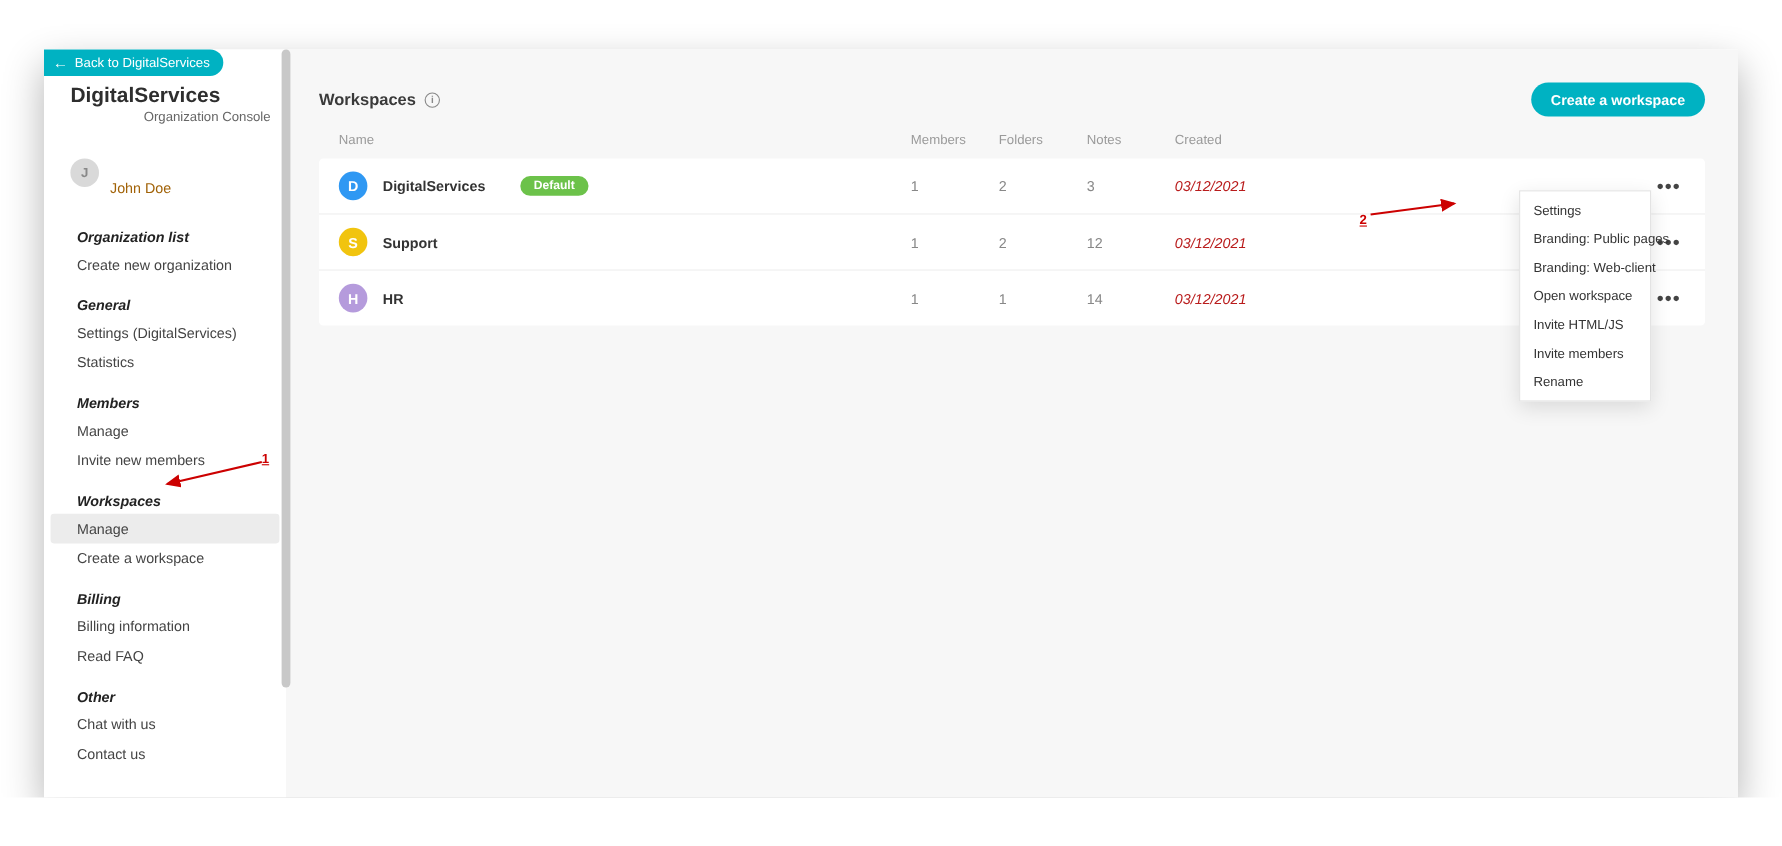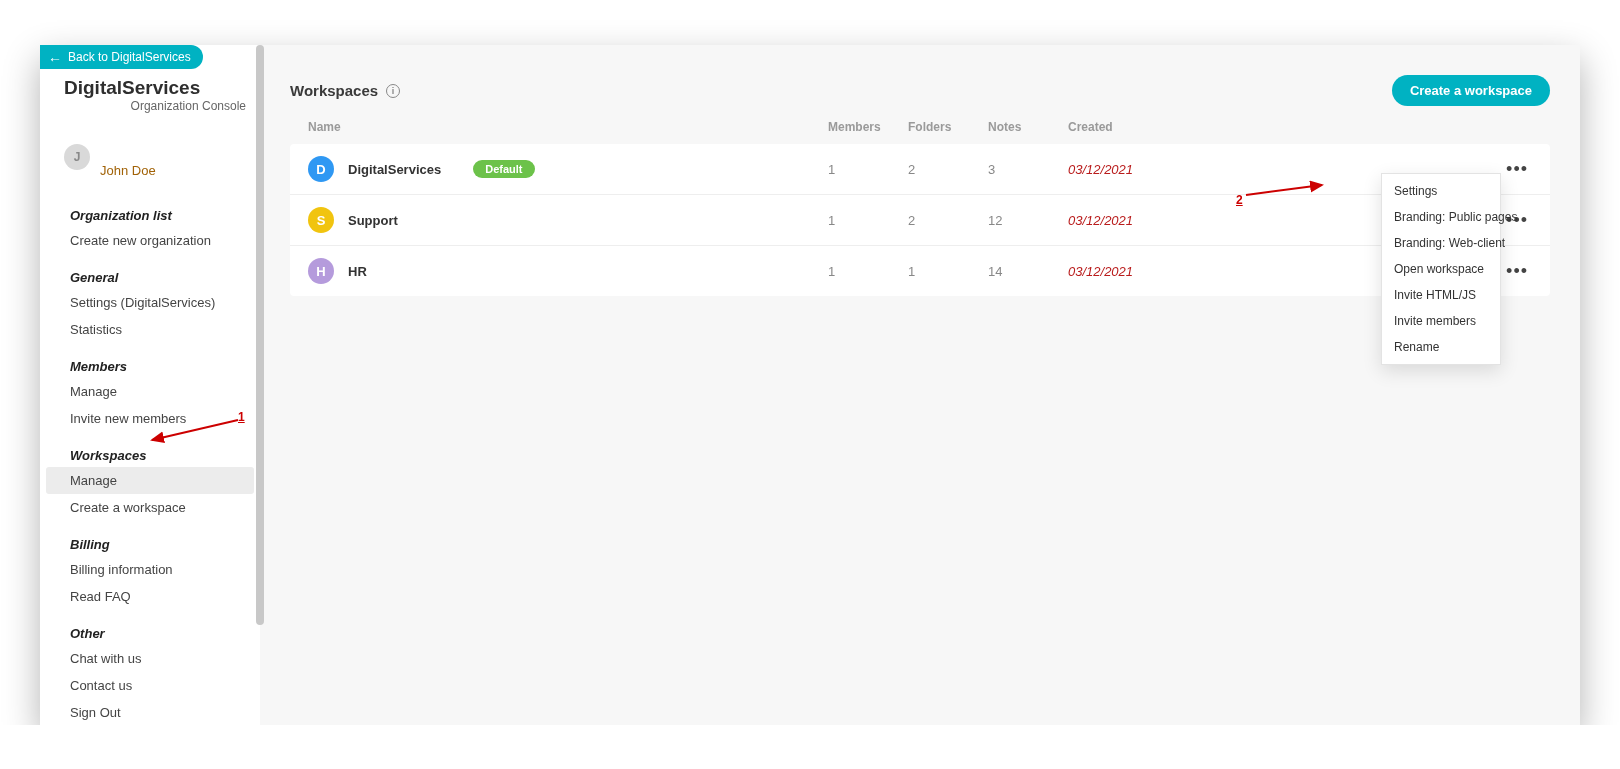--- a/index.html
+++ b/index.html
@@ -123,21 +123,21 @@
   }
 
   .table-wrap { }
   .thead, .trow {
     display: grid;
     grid-template-columns: 520px 80px 80px 80px 170px 1fr;
     align-items: center;
   }
   .thead {
     padding: 0 18px 10px 18px;
-    font-size: 12px; color: #9a9a9a; font-weight: 700;
+    font-size: 12px; color: #9a9a9a; font-weight: 400;
   }
   .card {
     background: #fff;
     border-radius: 4px;
   }
   .trow {
     padding: 12px 18px;
     border-bottom: 1px solid var(--row-border);
     font-size: 13px; color: #555;
   }
@@ -229,21 +229,20 @@
         </div>
         <div class="nav-group">
           <div class="nav-heading">Billing</div>
           <div class="nav-item">Billing information</div>
           <div class="nav-item">Read FAQ</div>
         </div>
         <div class="nav-group">
           <div class="nav-heading">Other</div>
           <div class="nav-item">Chat with us</div>
           <div class="nav-item">Contact us</div>
-          <div class="nav-item">Sign Out</div>
         </div>
       </nav>
     <div class="sidebar-scroll">
       <div class="thumb"></div>
     </div>
   </aside>
 
   <main class="main">
     <div class="main-header">
       <div class="page-title">

